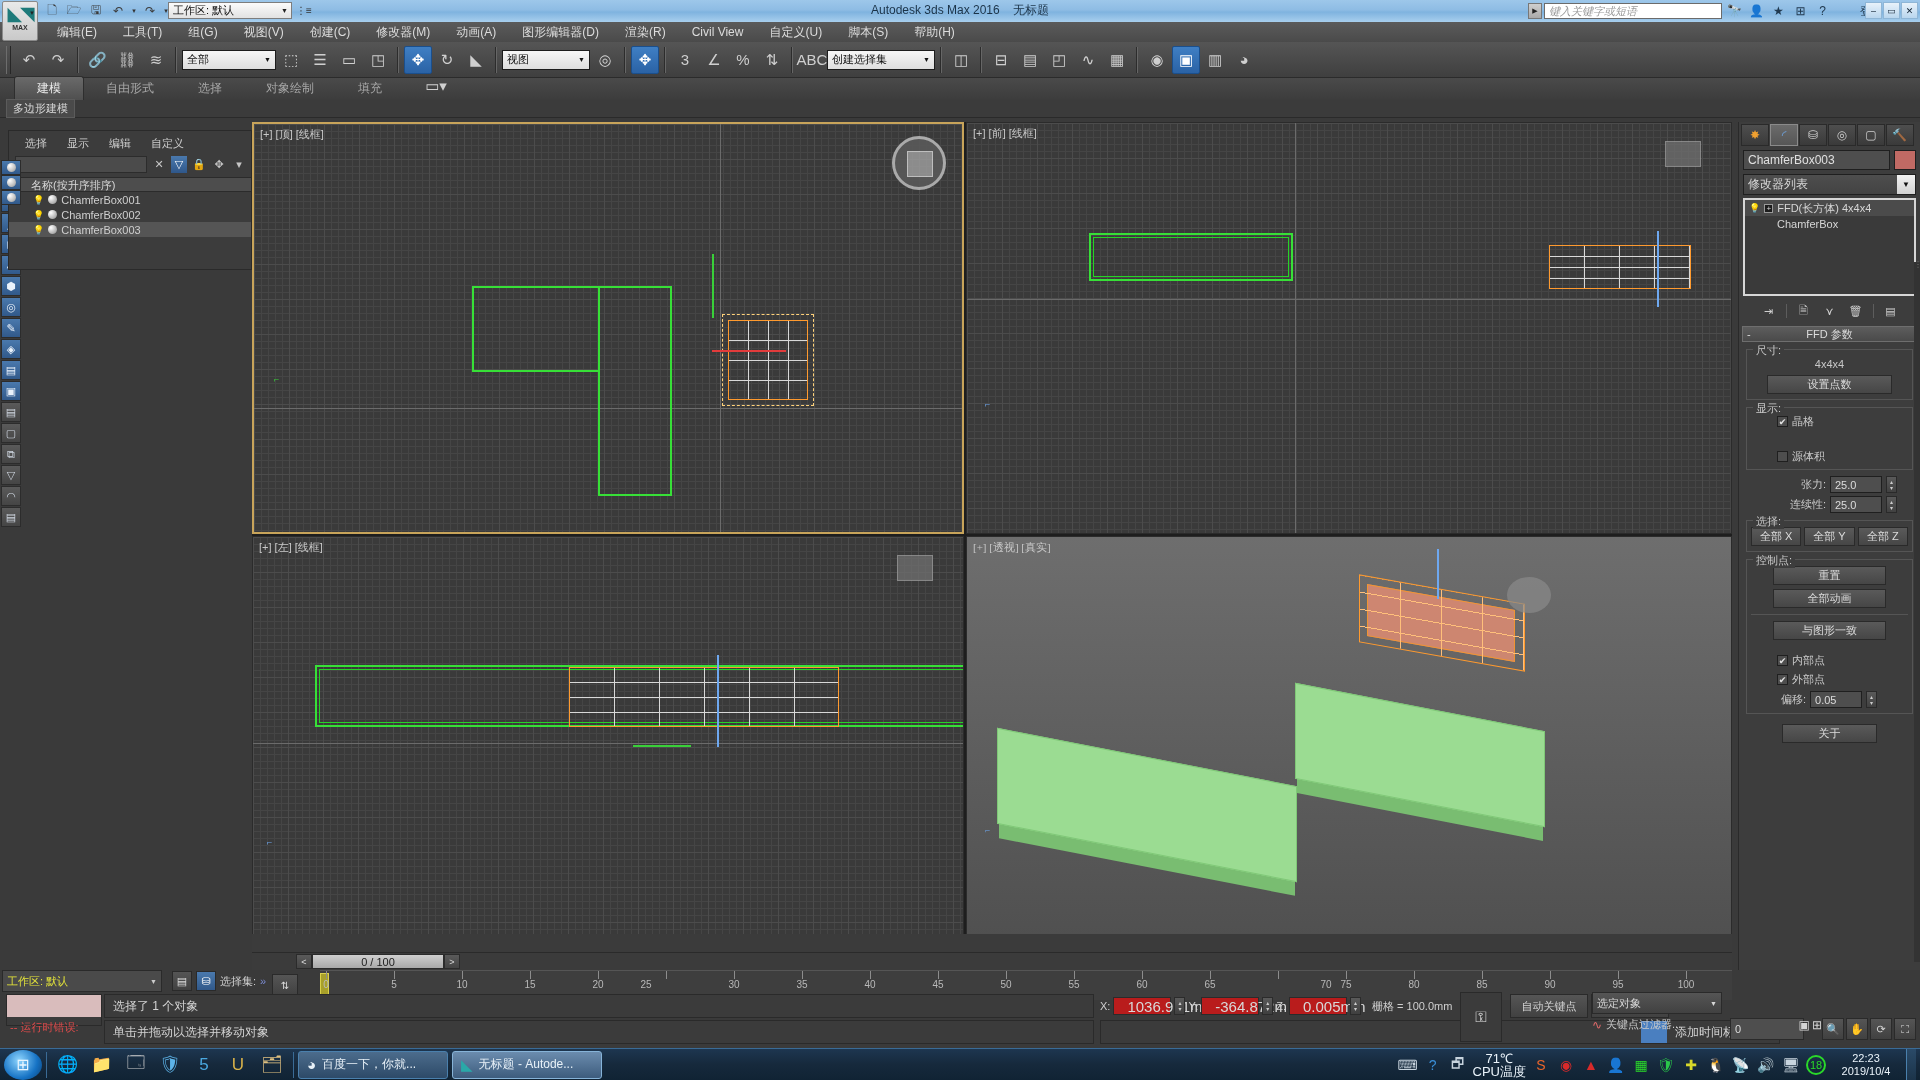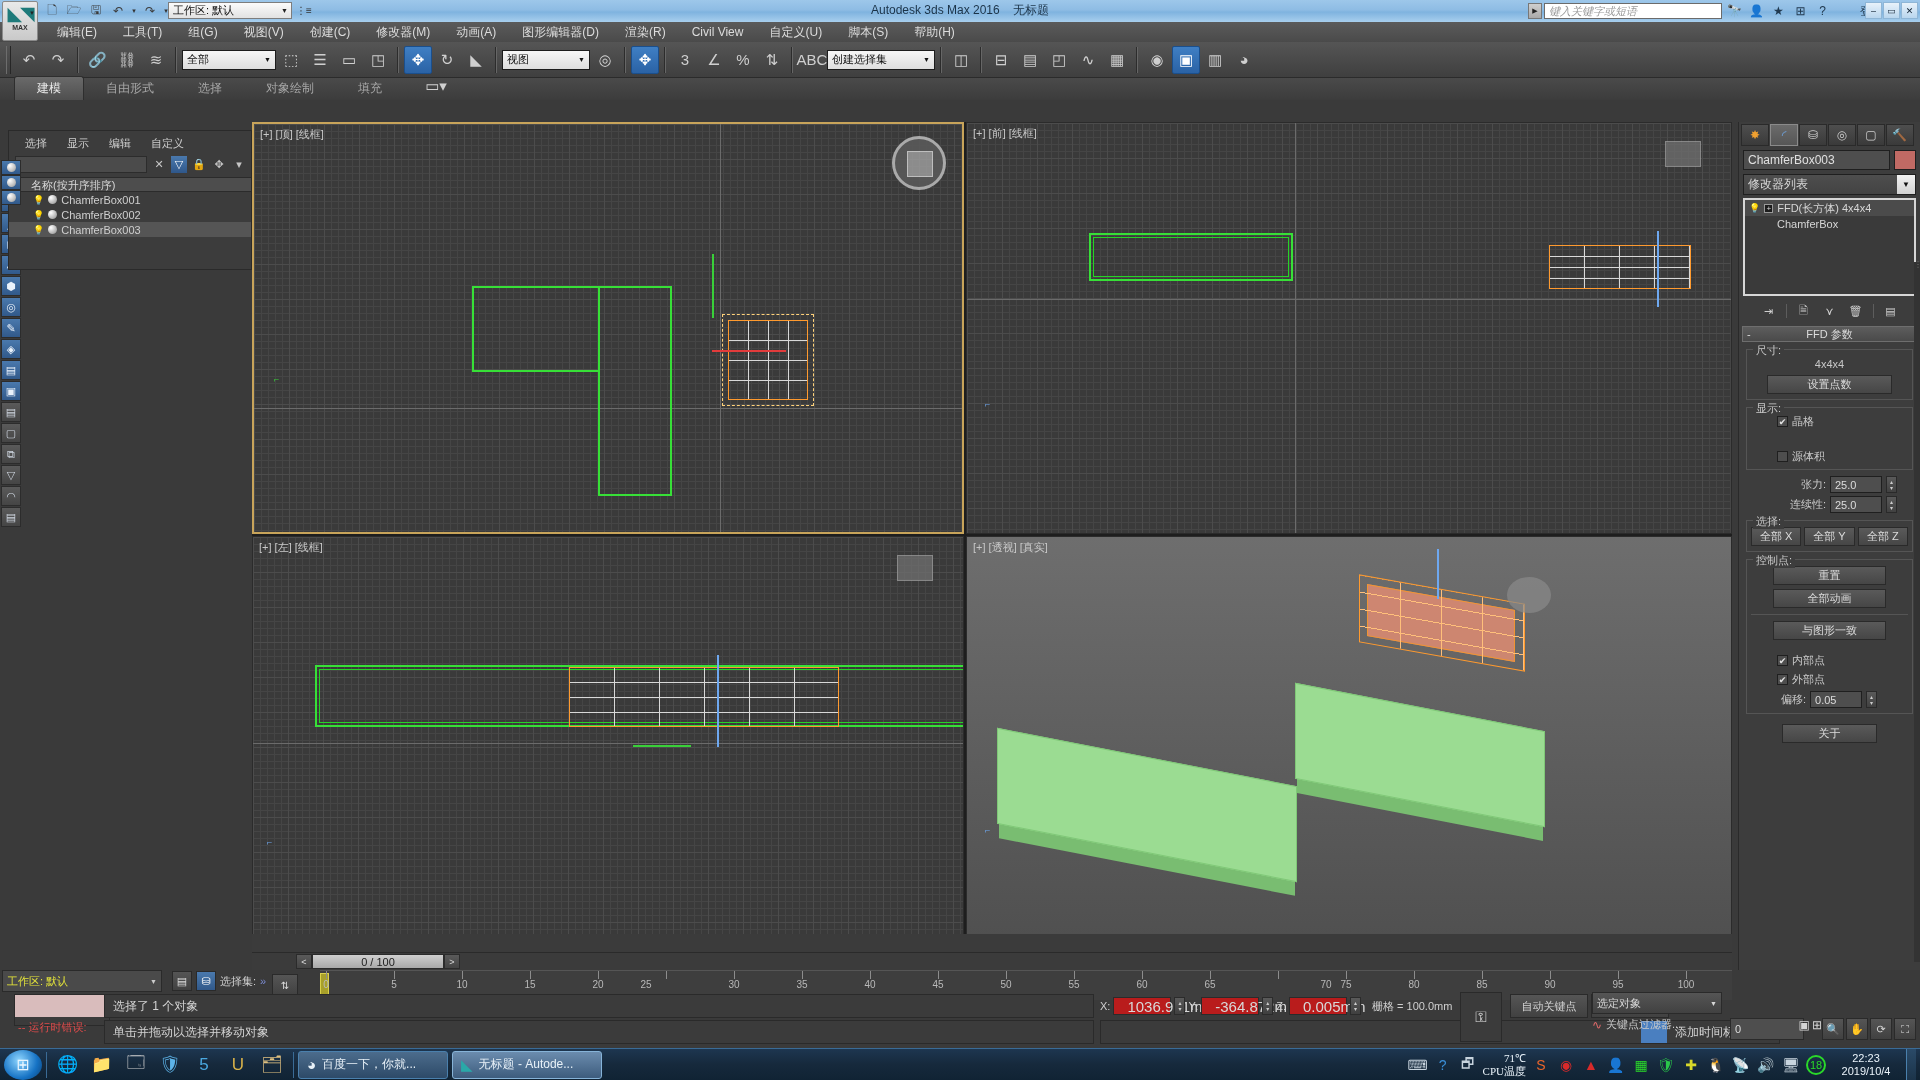--- a/index.html
+++ b/index.html
@@ -218,21 +218,21 @@
     background:#4a4a4a; border:1px solid #2a2a2a; color:#e2e23a; font-size:11px;
     display:flex; align-items:center; padding-left:4px;
   }
   .ws-bottom .ca{ position:absolute; right:4px; font-size:7px; color:#ccc;}
   .sel-set{ position:absolute; left:172px; top:0px; height:22px; display:flex;
     align-items:center; gap:4px; font-size:11px; color:#cfcfcf;}
   .sel-set .sb{ width:20px;height:20px; background:linear-gradient(to bottom,#555,#414141);
     border:1px solid #2a2a2a;display:flex;align-items:center;justify-content:center;font-size:11px;color:#ddd;}
   .sel-set .sb.blue{background:linear-gradient(to bottom,#4a79ad,#31598a);color:#fff;}
   .err-box{
-    position:absolute; left:14px; top:24px; width:96px; height:32px;
+    position:absolute; left:6px; top:24px; width:96px; height:32px;
     border:1px solid #2a2a2a; background:#3b3b3b;
   }
   .err-box .pink{ height:22px; background:#d9bcbc; }
   .err-box .etxt{ font-size:11px; color:#e04b4b; padding:3px 3px 0 3px;}
   .status-lines{ position:absolute; left:104px; top:24px; width:990px; }
   .status-lines .sl{
     height:24px; background:#3b3b3b; border:1px solid #2a2a2a; margin-bottom:2px;
     font-size:12px; color:#d4d4d4; padding-left:8px; line-height:22px;
   }
   .coords{ position:absolute; left:1100px; top:24px; height:24px; display:flex;
@@ -331,21 +331,21 @@
   .taskbtn{ height:28px; min-width:150px; display:flex; align-items:center; gap:6px;
     padding:0 8px; border:1px solid #4a80ad; border-radius:3px;
     background:linear-gradient(to bottom,#4c6c8c,#2d4a68);
     color:#e8f1f8; font-size:12px; margin-right:4px;}
   .taskbtn.on{ background:linear-gradient(to bottom,#6b8cae,#3d5c7d); border-color:#86b3d8;}
   .tray{ position:absolute; right:0; top:0; height:32px; display:flex; align-items:center; gap:5px;
     padding-right:4px;}
   .tray .ti{ width:20px;height:20px;display:flex;align-items:center;justify-content:center;
     font-size:14px;}
   .tray .clock{ color:#eaf3fa; font-size:11px; text-align:center; line-height:13px; width:70px;}
-  .cputemp{ color:#eaf3fa; font-size:11px; text-align:right; line-height:13px;font-family:Liberation Serif, serif; }
+  .cputemp{ color:#eaf3fa; font-size:13px; text-align:center; line-height:13px; }
   .showdesk{ width:10px;height:32px;background:linear-gradient(to bottom,#2a4a68,#1b3349);
      border-left:1px solid #4a80ad;}
 </style>
 </head>
 <body>
 
 <div class="app">
 
   <div class="titlebar">
     <div class="tb-maxlogo">
@@ -462,20 +462,23 @@
     <div class="tbtn">◕</div>
   </div>
 
   <div class="ribbon">
     <div class="rtab on">建模</div>
     <div class="rtab">自由形式</div>
     <div class="rtab">选择</div>
     <div class="rtab">对象绘制</div>
     <div class="rtab">填充</div>
     <div class="tbtn" style="margin-left:18px">▭▾</div>
+  </div>
+  <div class="ribbon2">
+    <div class="lbl">多边形建模</div>
   </div>
 
   <div class="left-vtoolbar">
     <div class="vb bl">▪</div>
     <div class="vb bl">╱</div>
     <div class="vb bl">◻</div>
     <div class="vb bl">▰</div>
     <div class="vb bl">⬢</div>
     <div class="vb bl">◎</div>
     <div class="vb bl">✎</div>
@@ -584,21 +587,21 @@
       <div class="gshape g2" style="left:62px;top:128px;width:660px;height:62px;"></div>
       <div class="gshape" style="left:66px;top:132px;width:652px;height:54px;"></div>
       <div style="position:absolute;left:316px;top:130px;width:270px;height:60px;border:1px solid #ff9a2e;background:
            repeating-linear-gradient(to right,transparent 0 44px,#d9d9d9 44px 45px),
            repeating-linear-gradient(to bottom,transparent 0 14px,#d9d9d9 14px 15px);"></div>
       <div style="position:absolute;left:464px;top:118px;width:2px;height:92px;background:#6ea8f0;"></div>
       <div style="position:absolute;left:380px;top:208px;width:58px;height:2px;background:#39d039;"></div>
       <div style="position:absolute;left:14px;top:300px;font-size:9px;color:#6ea8f0;">⌐</div>
     </div>
 
-    <div class="vp plain persp" style="left:714px;top:414px;width:766px;height:416px;">
+    <div class="vp plain persp" style="left:714px;top:414px;width:766px;height:416px;font-family:Liberation Serif, serif;">
       <div class="vp-label">[+] [透视] [真实]</div>
 
       <div class="solidL" style="left:30px;top:220px;width:300px;height:96px;
            background:#9bdc92;transform:skewY(11deg);border:1px solid #7fc877;
            box-shadow:0 16px 0 -2px #79bd71;"></div>
       <div class="solidL" style="left:328px;top:170px;width:250px;height:96px;
            background:#9bdc92;transform:skewY(11deg);border:1px solid #7fc877;
            box-shadow:0 16px 0 -2px #79bd71;"></div>
 
       <div style="position:absolute;left:400px;top:60px;width:148px;height:52px;

